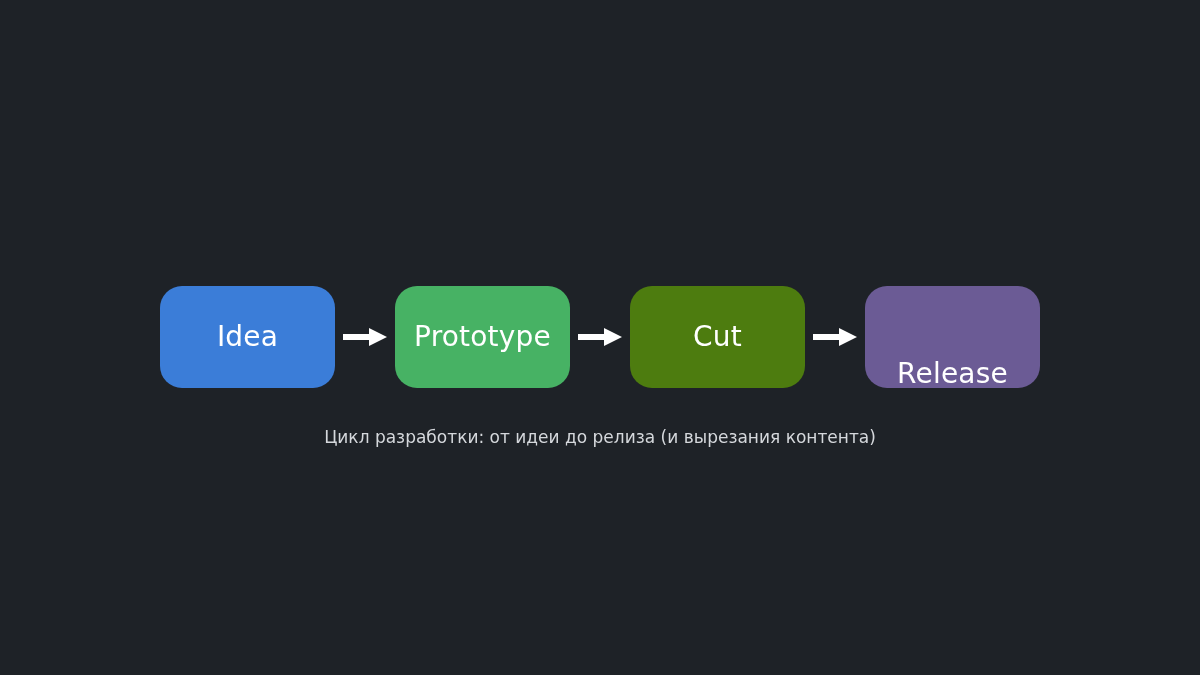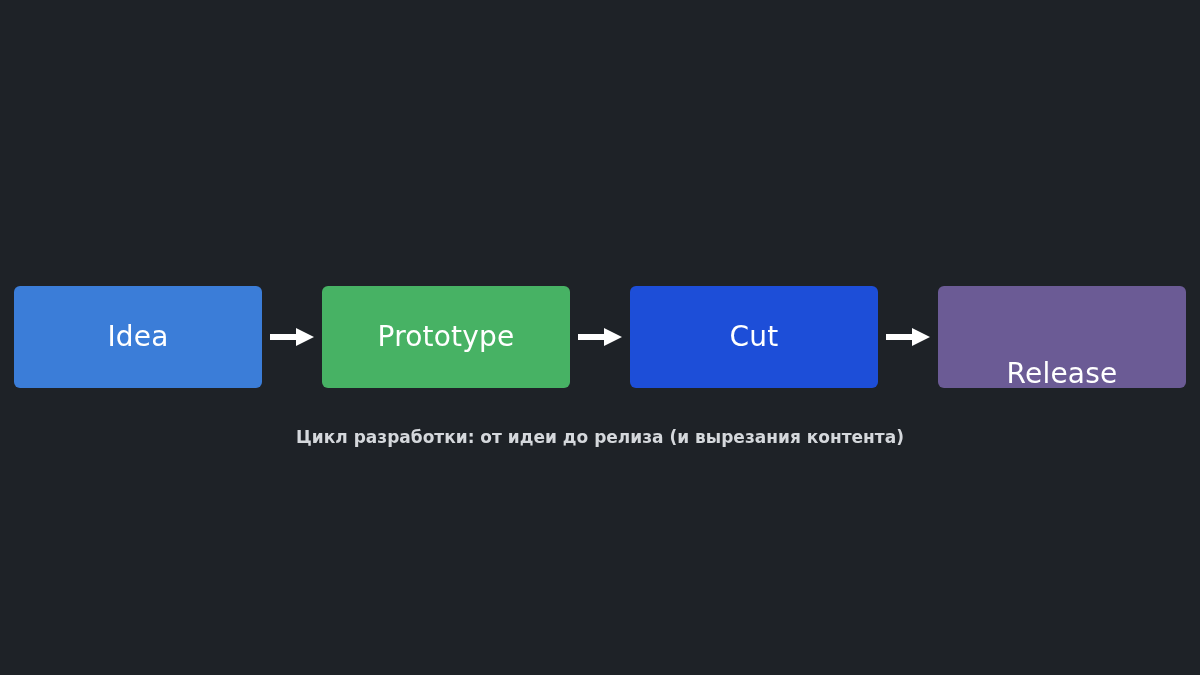--- a/index.html
+++ b/index.html
@@ -27,23 +27,23 @@
     top: 286px;
     width: 1200px;
     height: 102px;
     display: flex;
     flex-direction: row;
     align-items: center;
     justify-content: center;
   }
 
   .node-box {
-    width: 248px;
+    width: 175px;
     height: 102px;
-    border-radius: 6px;
+    border-radius: 22px;
     display: flex;
     align-items: center;
     justify-content: center;
     box-sizing: border-box;
     flex: 0 0 auto;
   }
   .node-label {
     color: #ffffff;
     font-size: 28px;
     font-weight: 400;
@@ -67,21 +67,21 @@
 
   
   #caption {
     position: absolute;
     left: 0;
     top: 426px;
     width: 1200px;
     text-align: center;
     color: #d5d8dc;
     font-size: 17px;
-    font-weight: 700;
+    font-weight: 400;
     line-height: 22px;
     white-space: nowrap;
   }
 </style>
 </head>
 <body>
 
 <div id="canvas" style="background: rgb(30, 34, 39);">
 
   <div id="flow-row">
@@ -103,21 +103,21 @@
     </div>
 
     <div class="connector">
       <span>
         <svg width="44" height="18" viewBox="0 0 44 18" aria-hidden="true">
           <path class="arrow-path" d="M0 6 H26 V0 L44 9 L26 18 V12 H0 Z" fill="#ffffff"></path>
         </svg>
       </span>
     </div>
 
-    <div class="node-box" style="background: #1d4ed8; text-align: center;">
+    <div class="node-box" style="background: #4d7c0f; text-align: center;">
       <span class="node-label" style="color: rgb(255, 255, 255);">Cut</span>
     </div>
 
     <div class="connector">
       <span>
         <svg width="44" height="18" viewBox="0 0 44 18" aria-hidden="true">
           <path class="arrow-path" d="M0 6 H26 V0 L44 9 L26 18 V12 H0 Z" fill="#ffffff"></path>
         </svg>
       </span>
     </div>

